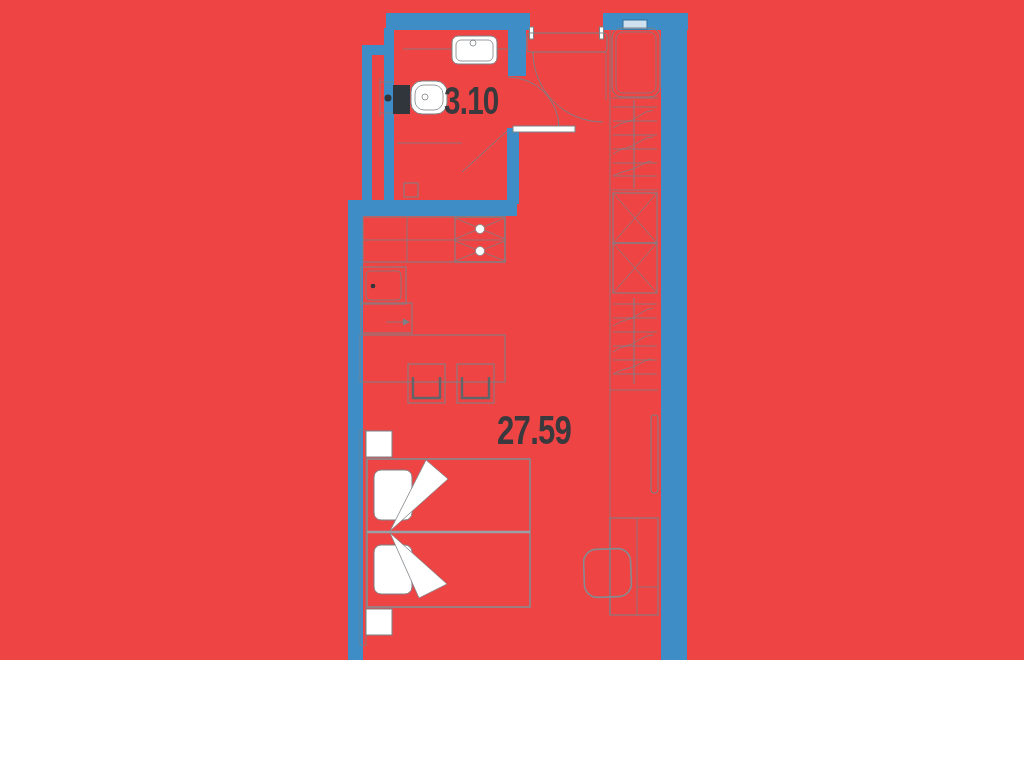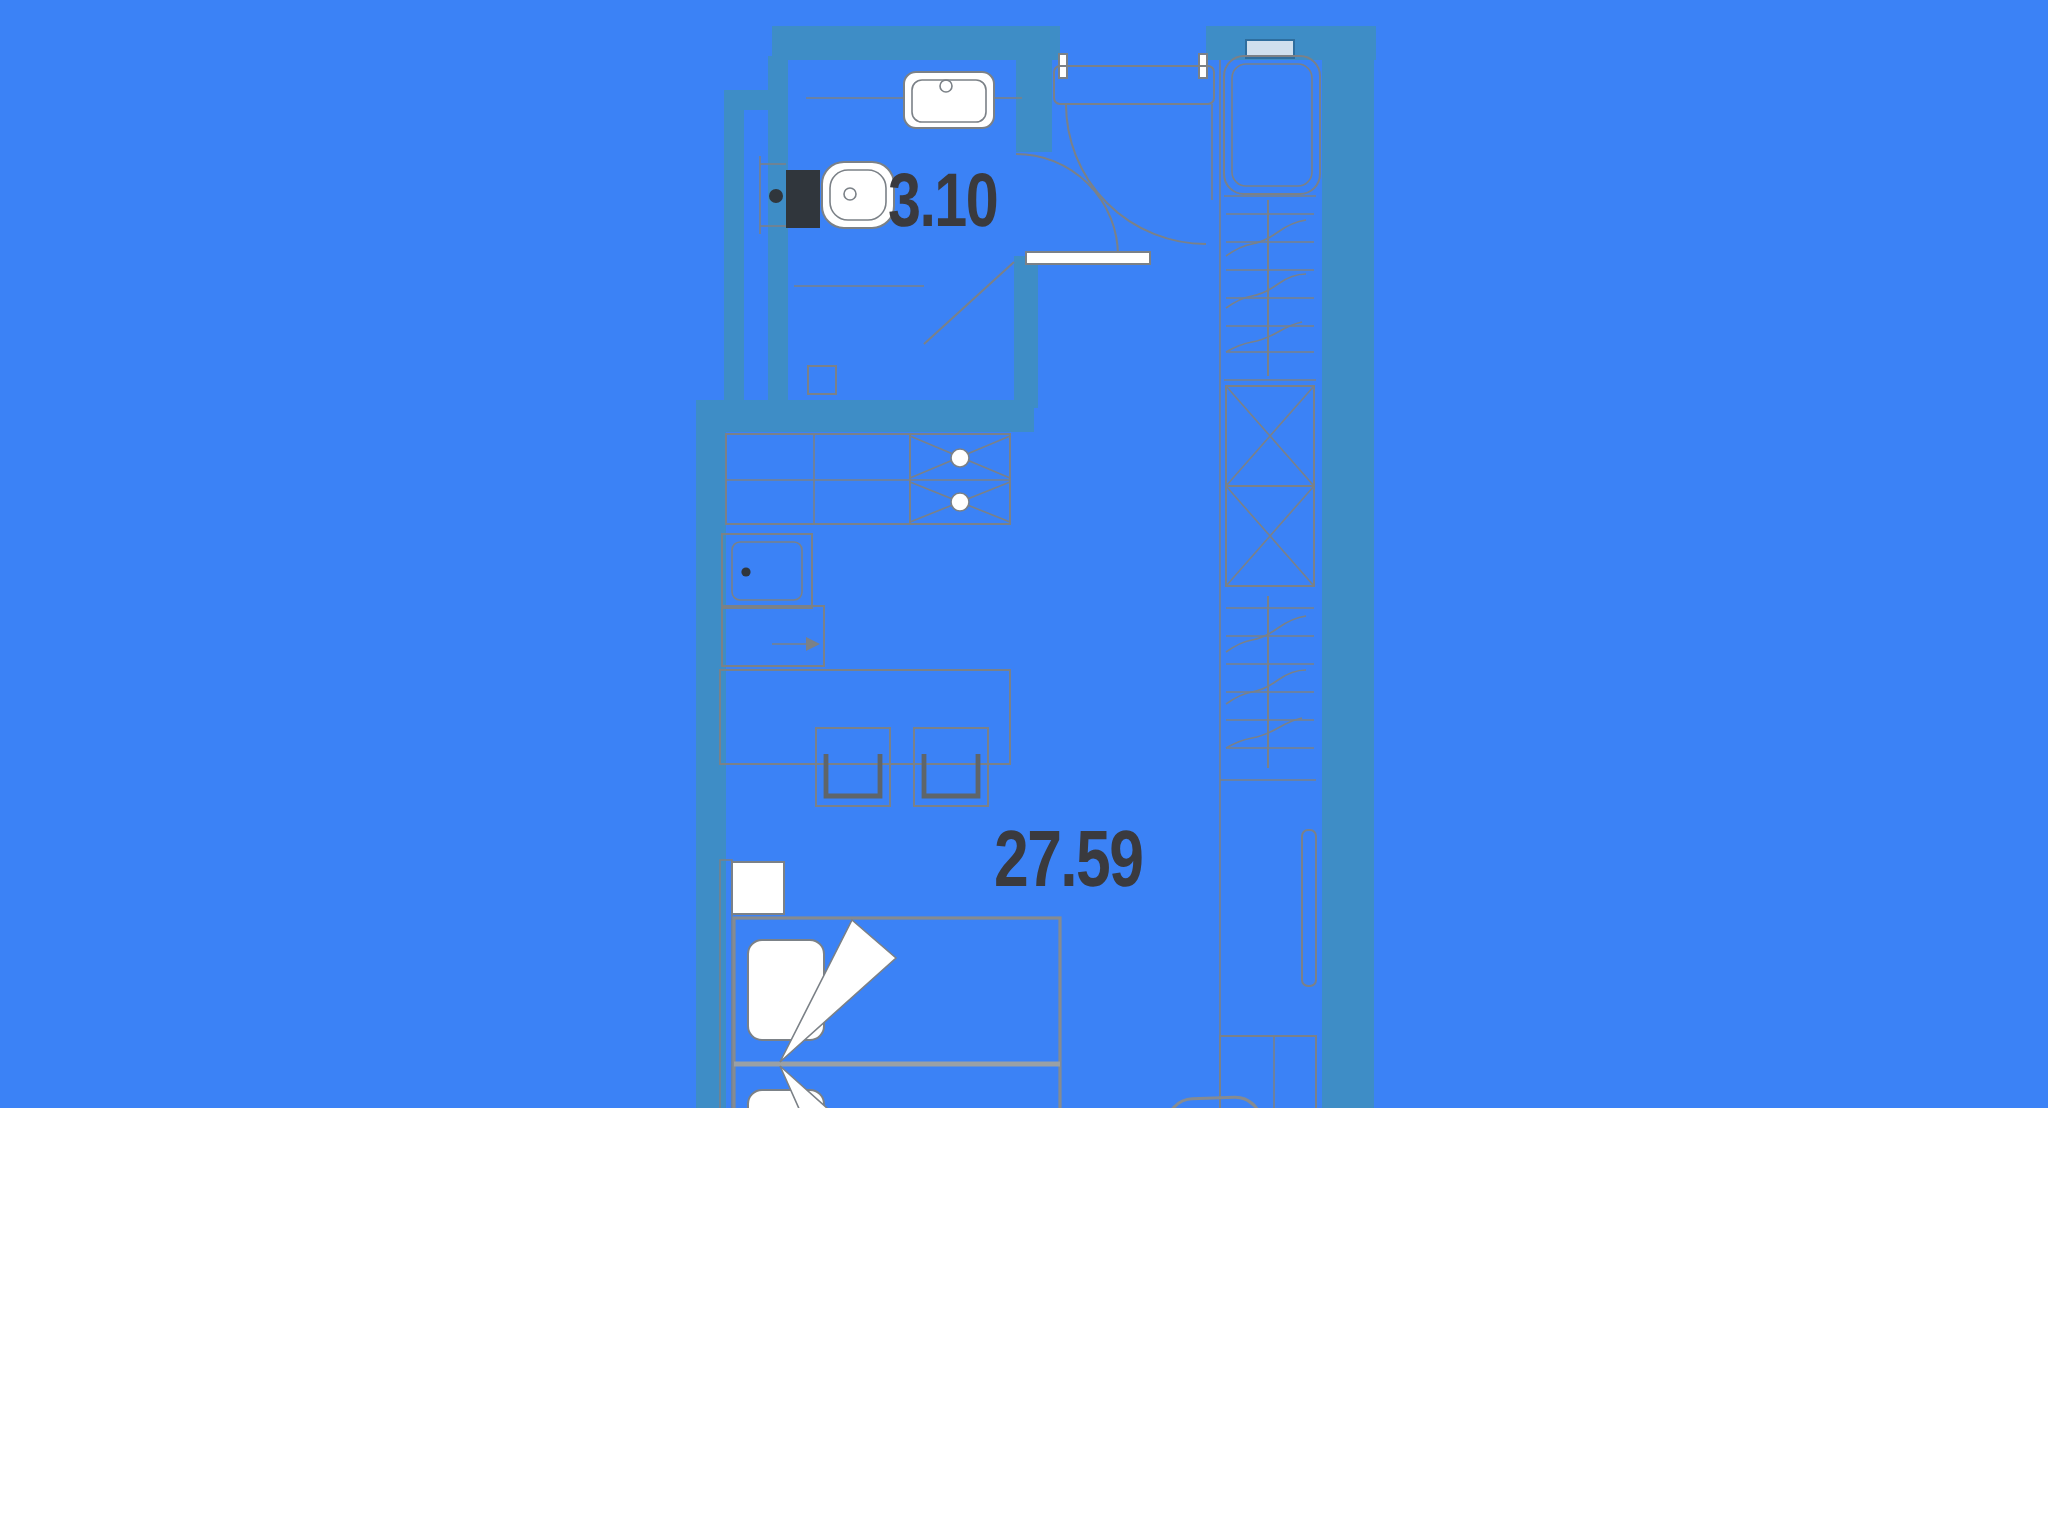--- a/index.html
+++ b/index.html
@@ -1,16 +1,16 @@
 <!DOCTYPE html>
 <html style="--wall: #3e8dc6; --glazing: #d9e8f4; --line: #7b8187; --label_text: #3a3a3e; --watermark_text: #ededed;"><head>
 <meta charset="utf-8">
 <style>
   html,body{margin:0;padding:0;background:#fff;}
-  .page{position:relative;width:1024px;height:554px;background:#3b82f6;overflow:hidden;
+  .page{position:relative;width:1024px;height:660px;background:#ef4444;overflow:hidden;
         font-family:"Liberation Sans",sans-serif;}
   .plan-svg{position:absolute;left:0;top:0;}
   .wall{fill:var(--wall,#3e8dc6);stroke:none;}
   .glz{fill:var(--glazing,#d9e8f4);stroke:none;}
   .ln{stroke:var(--line,#7b8187);fill:none;stroke-width:1;}
   .lnw{stroke:var(--line,#7b8187);fill:#ffffff;stroke-width:1;}
   .thin{stroke-width:.8;}
   .med{stroke-width:1.6;stroke:#868b90;}
   .thick{stroke-width:2.6;stroke:#9aa0a5;}
   .ubr{stroke:#5f6569;stroke-width:2.4;fill:none;}

